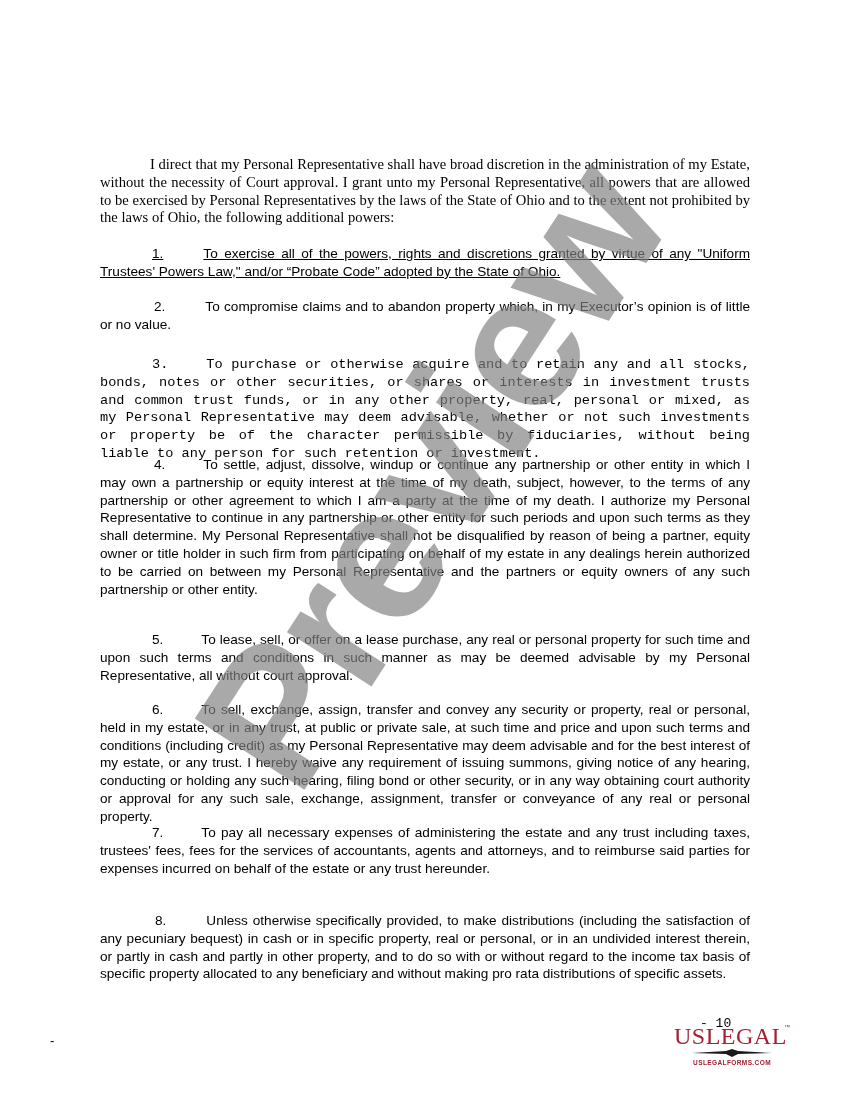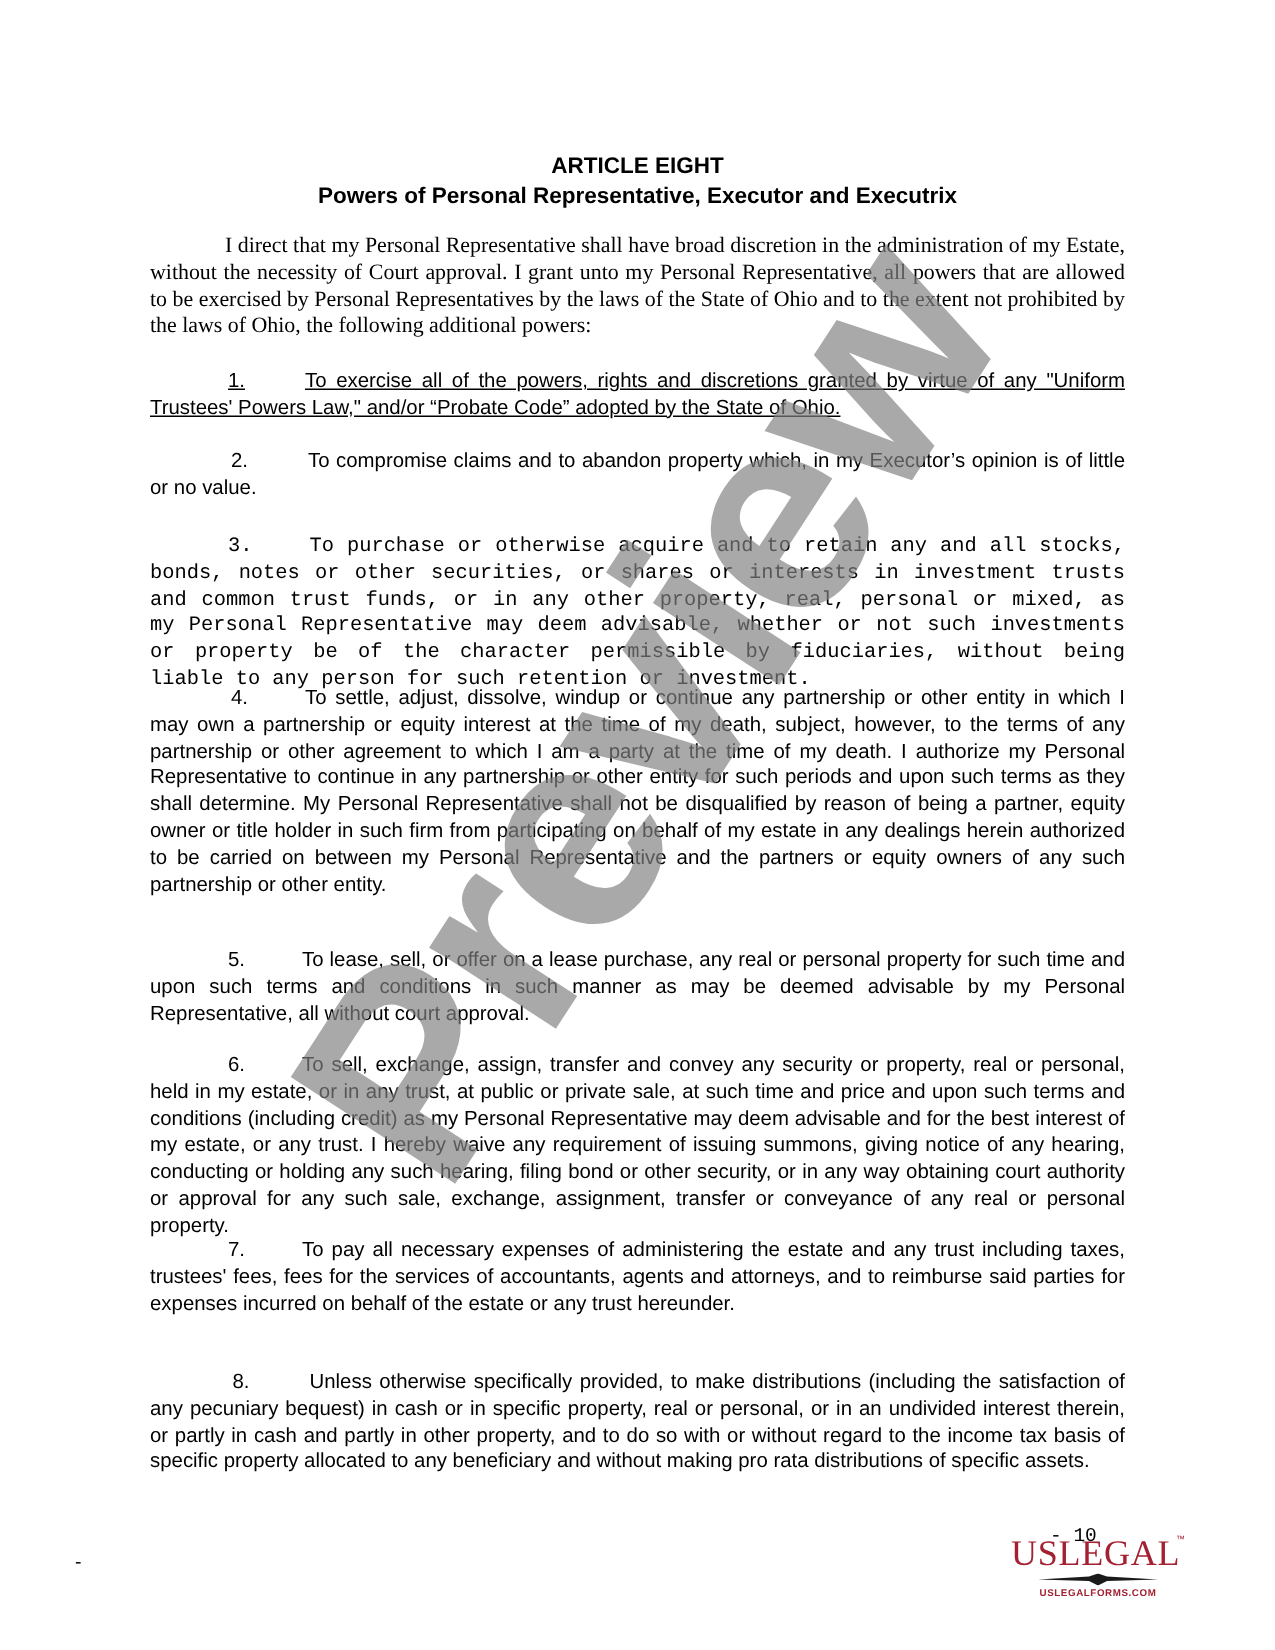--- a/index.html
+++ b/index.html
@@ -29,24 +29,20 @@
   .watermark { position: absolute; left: 30px; top: 380px; width: 800px; text-align: center;
     font-family: "Liberation Sans", sans-serif; font-weight: bold; font-size: 190px; line-height: 190px;
     color: rgba(128,128,128,0.68); transform: rotate(-57deg); transform-origin: 50% 50%;
     pointer-events: none; letter-spacing: -4px; }
 </style>
 </head>
 <body>
 
 <div class="page">
 
-  <div class="title-block">
-    <div>ARTICLE EIGHT</div>
-    <div class="t2">Powers of Personal Representative, Executor and Executrix</div>
-  </div>
 
   <div class="intro">I direct that my Personal Representative shall have broad discretion in the administration of my Estate, without the necessity of Court approval.  I grant unto my Personal Representative, all powers that are allowed to be exercised by Personal Representatives by the laws of the State of Ohio and to the extent not prohibited by the laws of Ohio, the following additional powers:</div>
 
   <div class="para" style="top:245px;text-decoration:underline;">
     <span style="padding-left:52px;">1.</span><span style="padding-left:40px;">To exercise all of the powers, rights and discretions granted by virtue of any "Uniform Trustees' Powers Law," and/or “Probate Code” adopted by the State of Ohio.</span>
   </div>
 
   <div class="para" style="top:298px;">
     <span style="padding-left:54px;">2.</span><span style="padding-left:40px;">To compromise claims and to abandon property which, in my Executor’s opinion is of little or no value.</span>
   </div>

